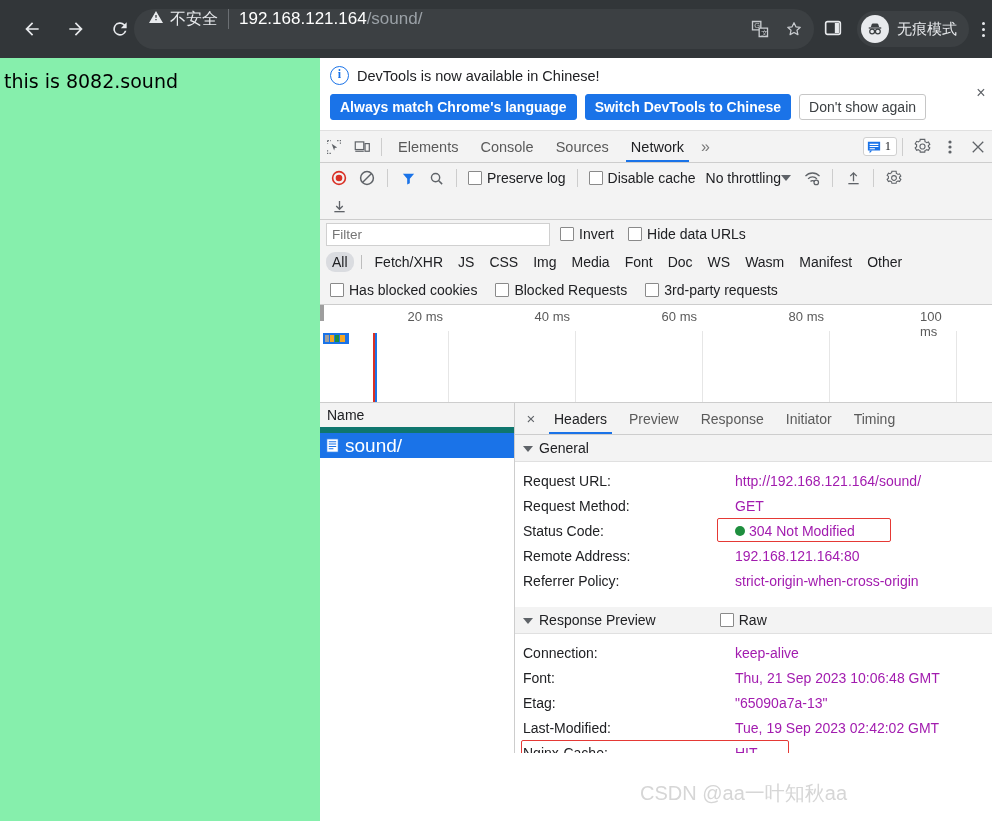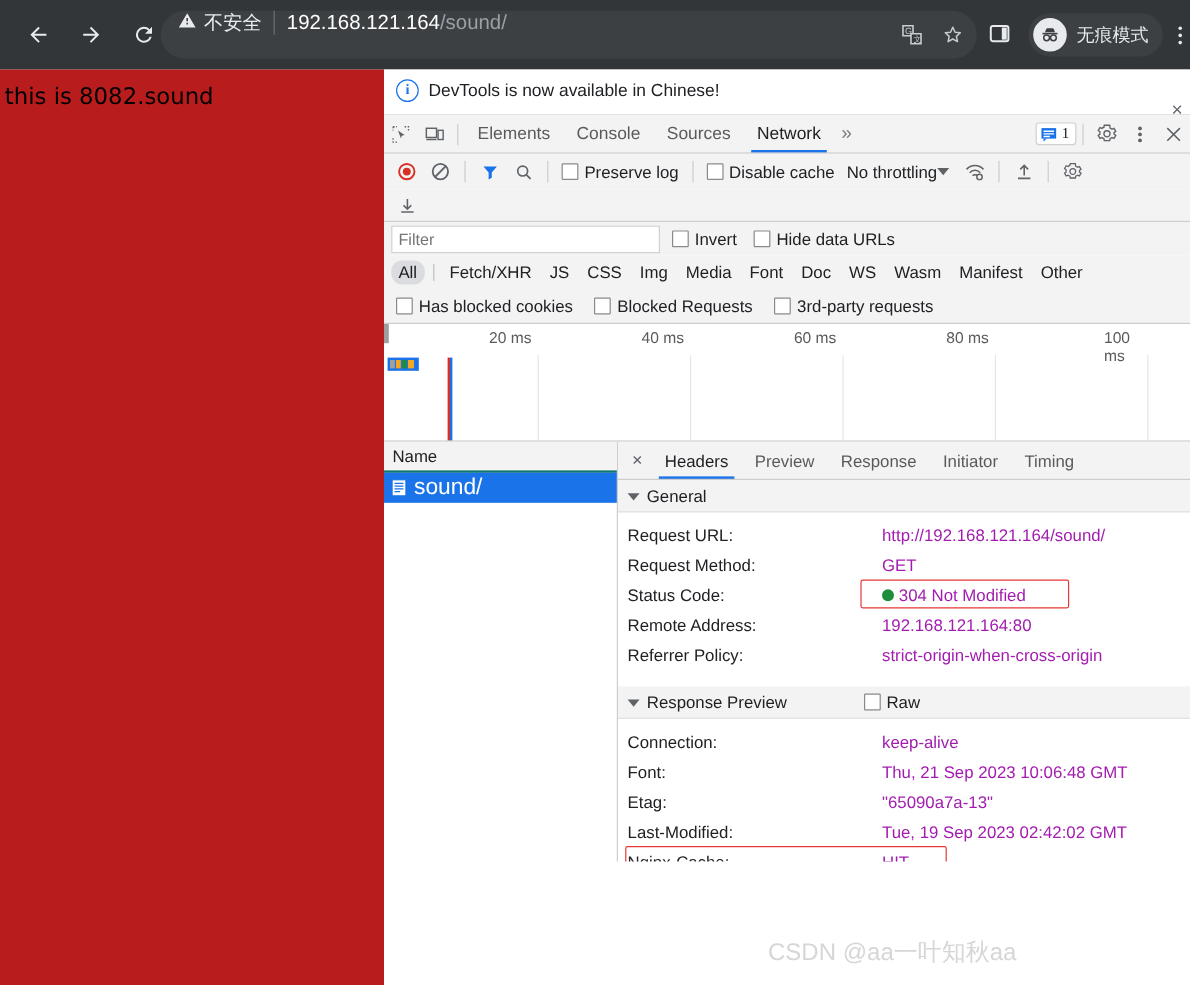--- a/index.html
+++ b/index.html
@@ -85,21 +85,21 @@
   .kebab {
     position: absolute; left: 974px; top: 17px; width: 18px; height: 24px;
     display:flex; flex-direction: column; align-items:center; justify-content:center; gap:3px;
     cursor: pointer;
   }
   .kebab i { width: 3px; height: 3px; background: #e8eaed; border-radius: 50%; display:block; }
 
   
   .page-content {
     position: absolute; left: 0; top: 58px; width: 320px; height: 763px;
-    background: #b91c1c; border-right: 1px solid #cfcfcf;
+    background: #86efac; border-right: 1px solid #cfcfcf;
   }
   .page-text {
     font-family: "DejaVu Sans", sans-serif;
     font-size: 19px; color: #000; padding: 12px 0 0 4px;
     white-space: nowrap;
   }
 
   
   .devtools {
     position: absolute; left: 320px; top: 58px; width: 672px; height: 763px;
@@ -246,21 +246,21 @@
 
   
   .split { display: flex; height: 350px; }
   .req-list {
     width: 194px; border-right: 1px solid #cdcdcd; background: #fff;
     flex: none;
   }
   .req-head {
     height: 24px; line-height: 24px; padding-left: 7px;
     font-size: 14px; color: #202124; background: #f3f3f3;
-    border-bottom: 2px solid #0f766e;
+    border-bottom: 6px solid #0f766e;
   }
   .req-row {
     height: 25px; display: flex; align-items: center; gap: 6px;
     padding-left: 6px; background: #1a73e8; color: #fff; cursor: pointer;
   }
   .req-row .nm { font-size: 19px; white-space: nowrap; }
 
   .detail-pane { flex: 1; background: #fff; overflow: hidden; }
   .detail-tabs {
     display: flex; align-items: center; height: 31px;
@@ -386,20 +386,25 @@
   <div class="page-content">
     <div class="page-text">this is 8082.sound</div>
   </div>
 
   <div class="devtools">
 
     <div class="dt-notice">
       <div class="dt-notice-row">
         <div class="info-icon">i</div>
         <div class="dt-notice-text">DevTools is now available in Chinese!</div>
+      </div>
+      <div class="dt-notice-buttons">
+        <button class="btn-primary">Always match Chrome's language</button>
+        <button class="btn-primary">Switch DevTools to Chinese</button>
+        <button class="btn-secondary">Don't show again</button>
       </div>
       <div class="notice-close">×</div>
     </div>
 
     <div class="dt-tabbar">
       <div class="dt-tool-icon">
         <svg width="16" height="16" viewBox="0 0 20 20">
           <path d="M2 2h4M2 2v4M14 2h4v4M2 14v4h4" fill="none" stroke="#5f6368" stroke-width="1.4" stroke-dasharray="1.6 1.6"></path>
           <path d="M7 6l7 4.6-3 .8-.8 3z" fill="#5f6368"></path>
         </svg>

